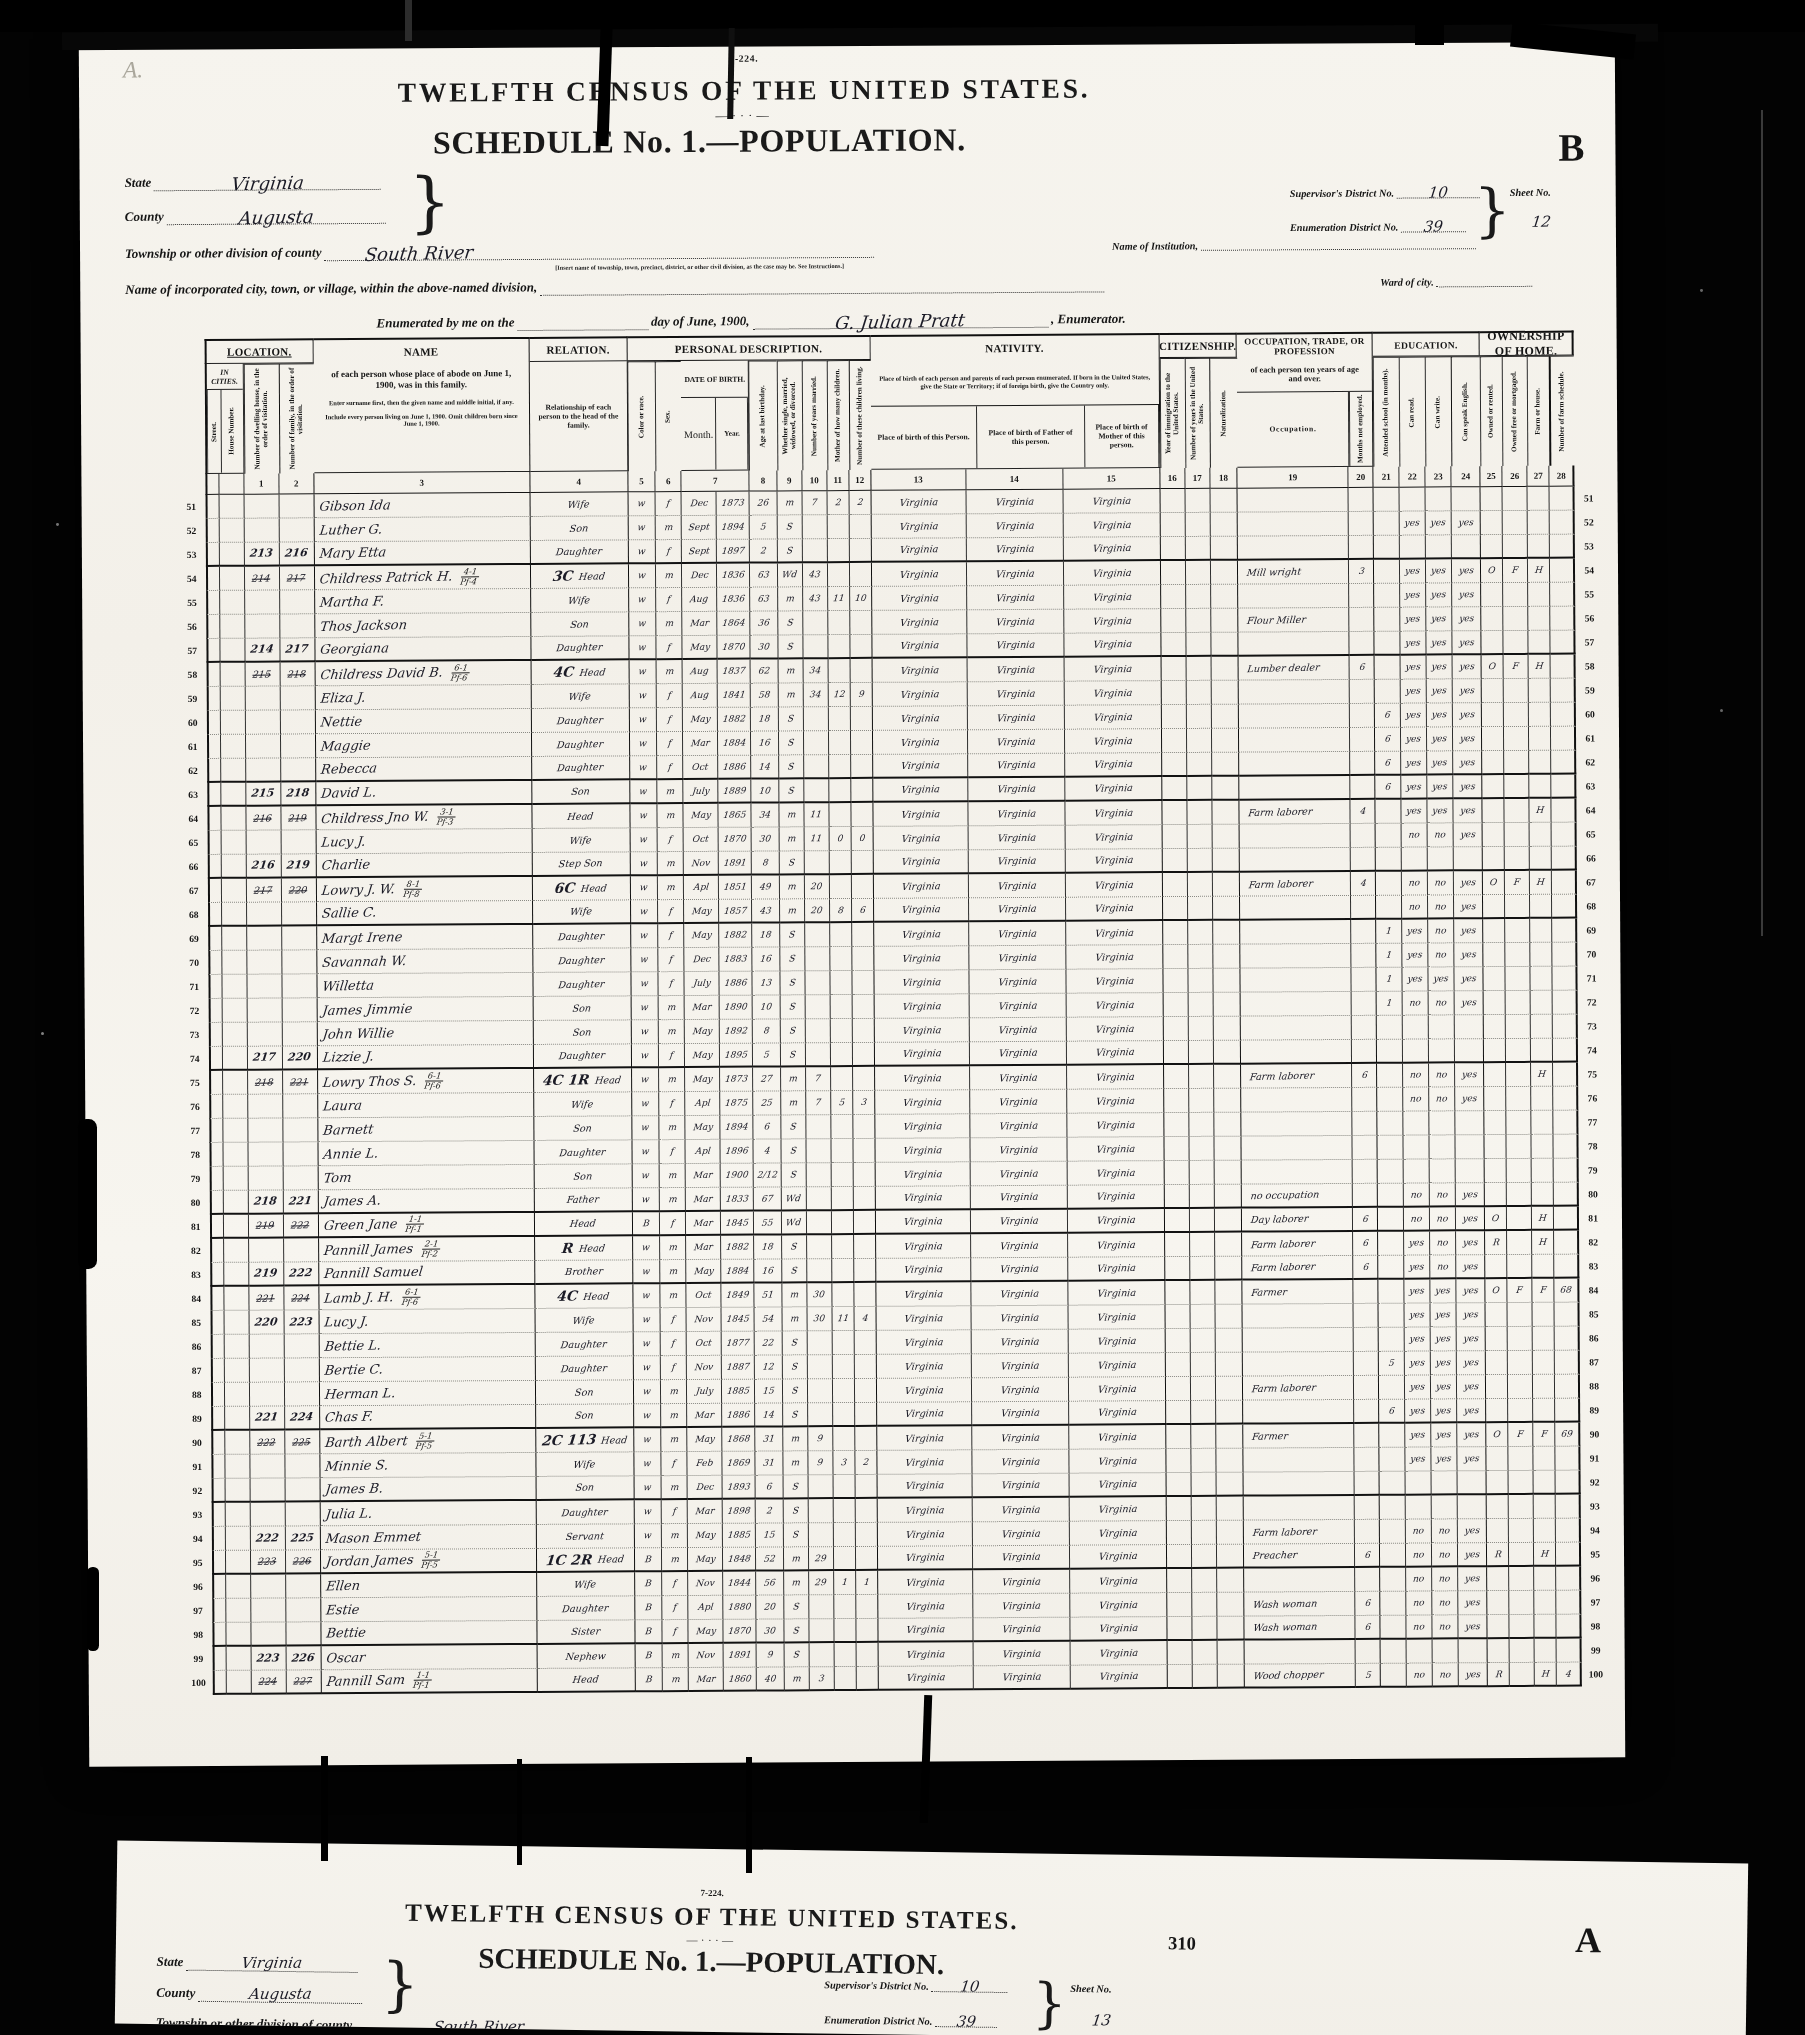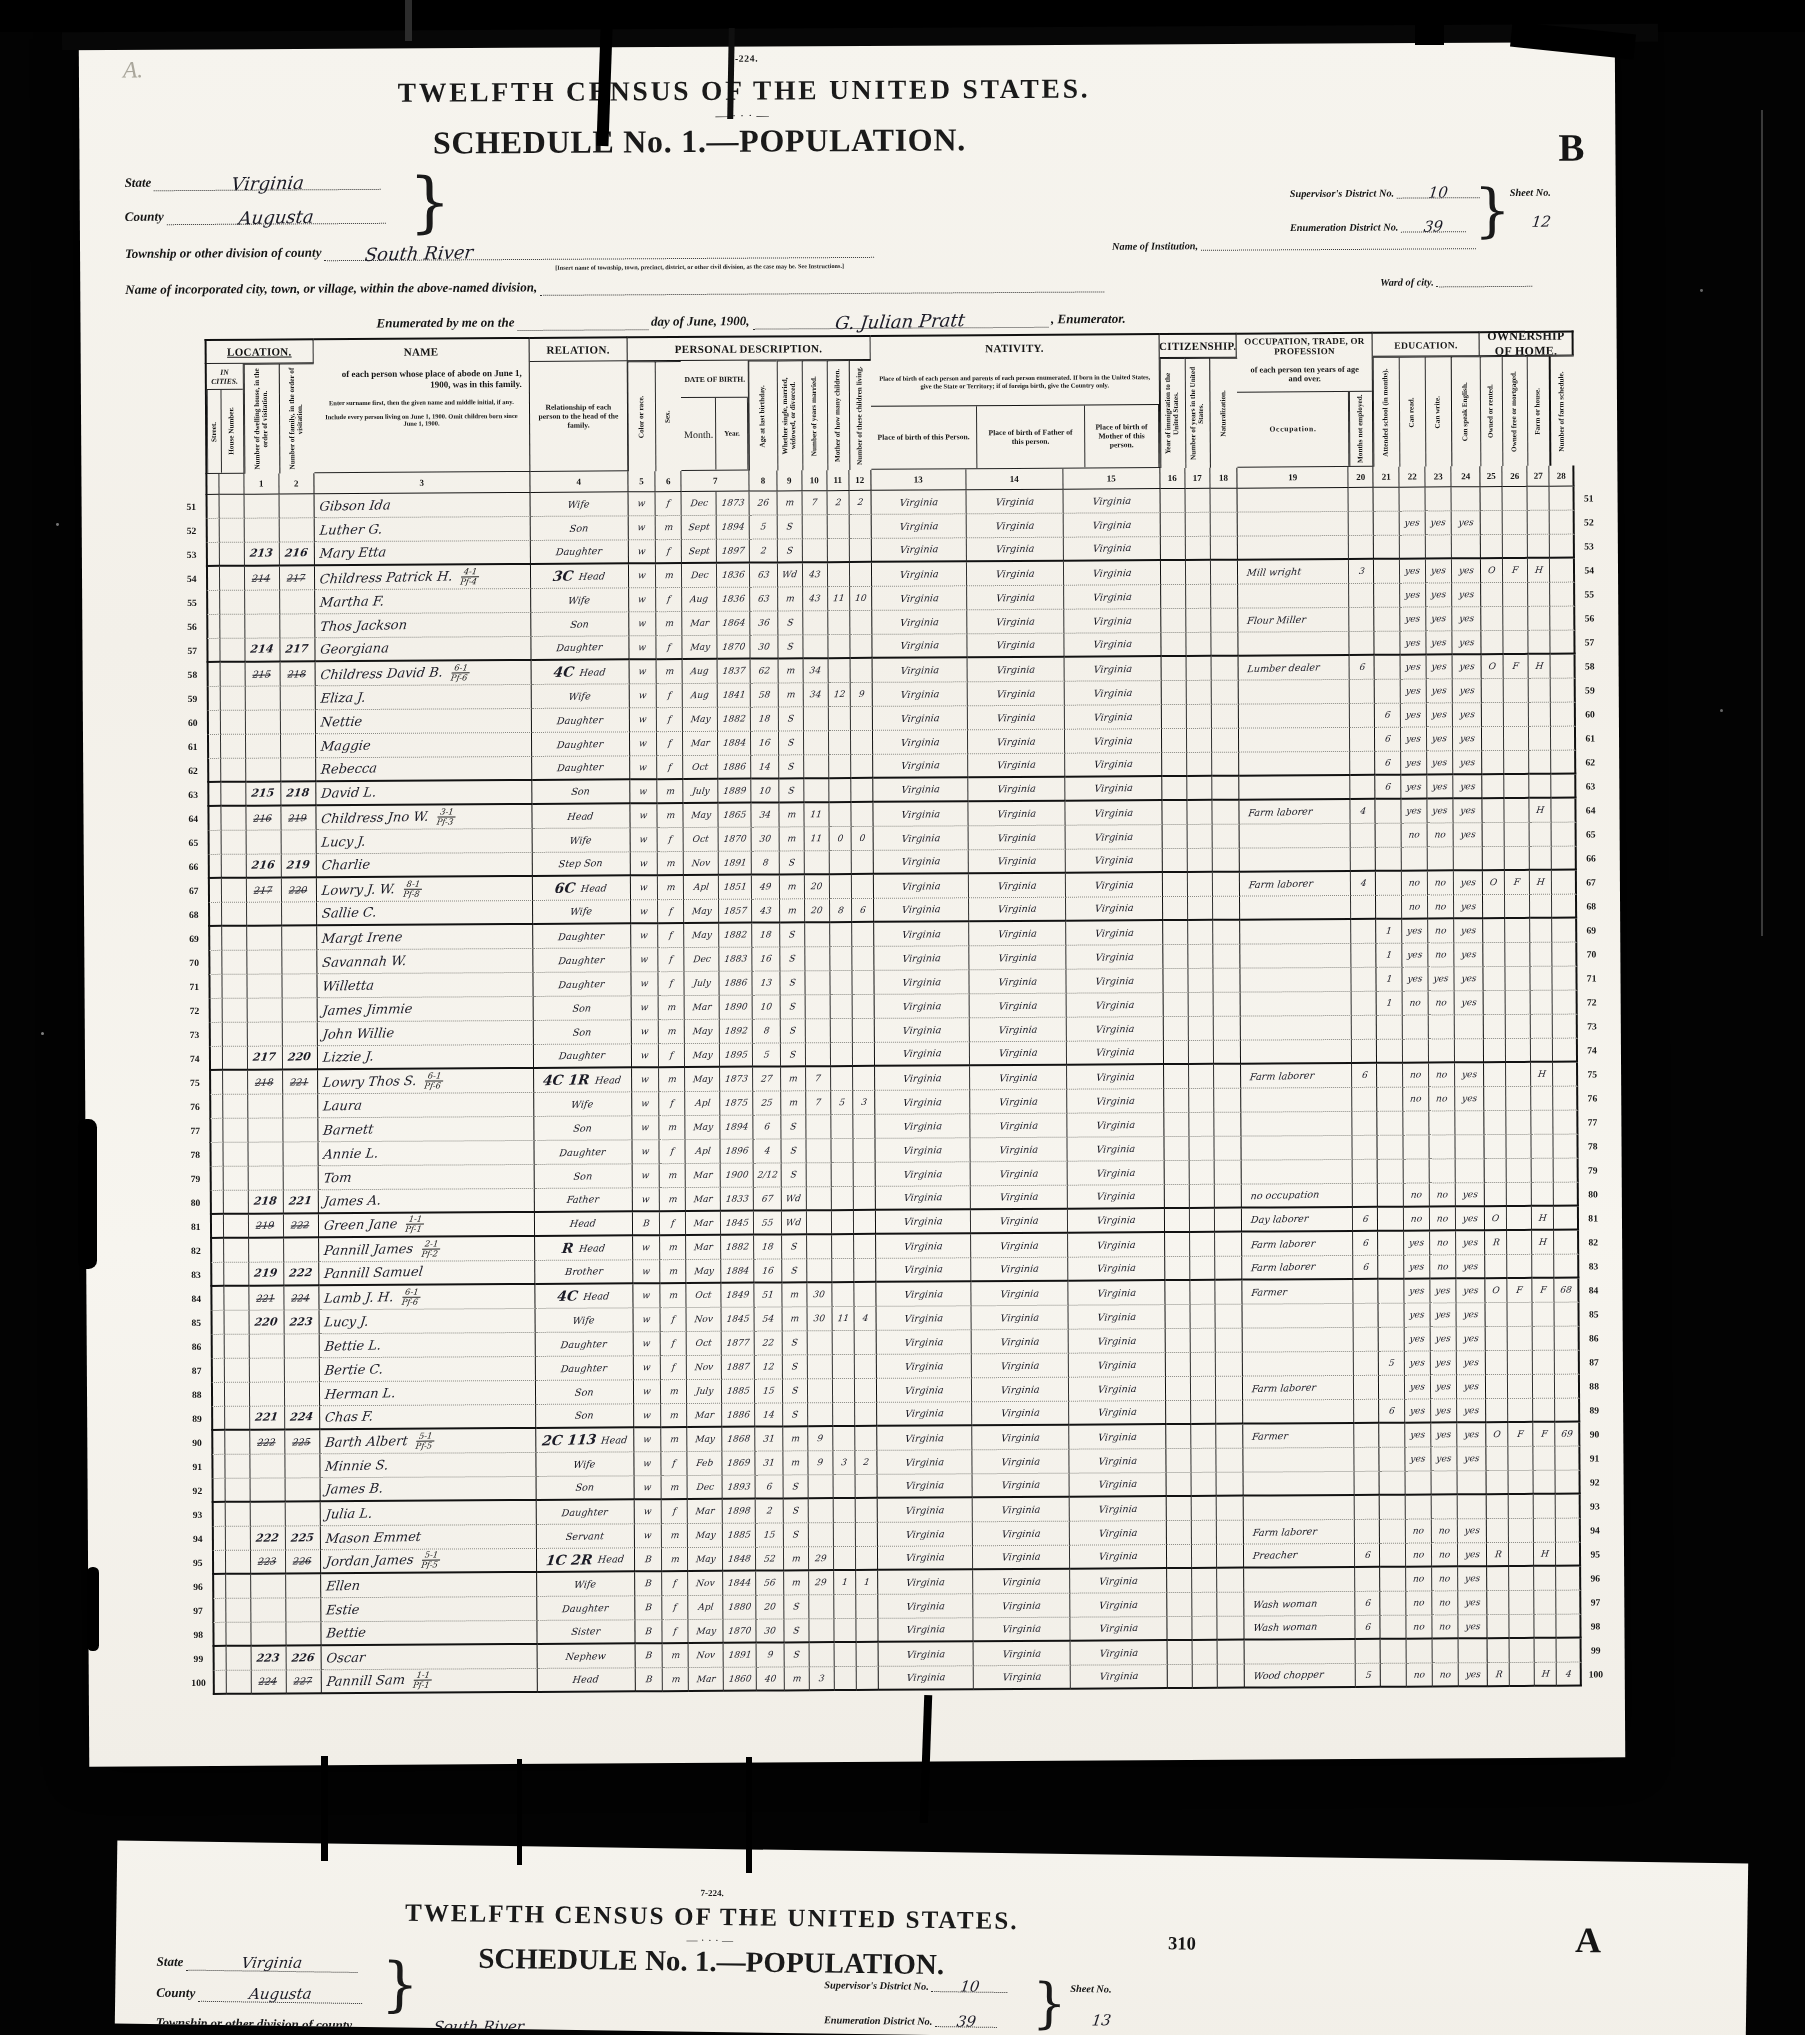--- a/index.html
+++ b/index.html
@@ -39,21 +39,21 @@
   .le{border-left:2.1px solid #101010;}
   .re{border-right:2.1px solid #101010 !important;}
   .vt{writing-mode:vertical-rl;transform:rotate(180deg);font-size:7.2px;line-height:1.1;
       padding:2.8px 0;font-weight:bold;}
   .num{font-weight:bold;font-size:9px;}
   .gut{border:none !important;background:transparent;}
   .stack{flex-direction:column;align-items:stretch;justify-content:flex-start;padding:0;}
   .stack .top{border-bottom:0.7px solid #222;display:flex;align-items:center;justify-content:center;
       font-weight:bold;font-size:7.6px;}
   .stack .bot{flex:1;display:flex;}
-  .deschead{font-weight:bold;font-size:9px;padding:5.5px 6.9px;line-height:1.25;text-align:right;}
+  .deschead{font-weight:bold;font-size:9px;padding:5.5px 6.9px;line-height:1.25;}
   .desctiny{font-size:6.5px;font-weight:bold;padding:2.8px 5.5px;line-height:1.2;}
   
   .c{display:flex;align-items:center;justify-content:center;border-right:0.7px solid #2f2f2f;
      border-bottom:0.7px dotted #8a8a84;overflow:visible;}
   .c.sep{border-bottom:2.1px solid #121212;}
   .gcell{display:flex;align-items:center;justify-content:center;font-weight:bold;font-size:9.6px;color:#141414;}
   .f-name{justify-content:flex-start;padding-left:5.5px;}
   .f-occ{justify-content:flex-start;padding-left:8.3px;}
   .nm{font-size:13px;white-space:nowrap;}
   .sm{font-size:9.6px;white-space:nowrap;}

